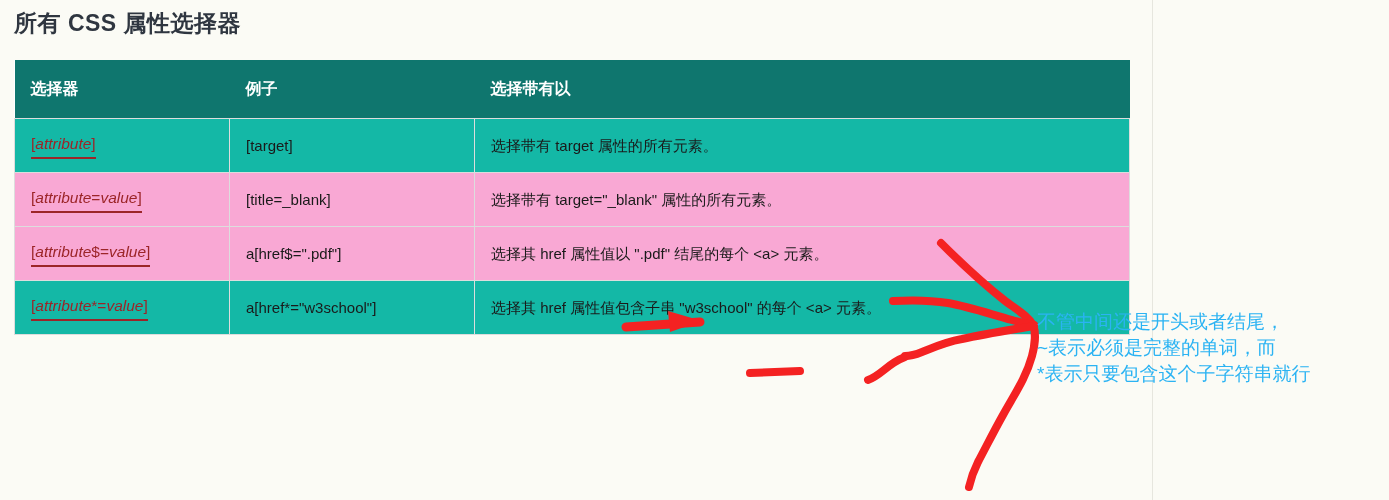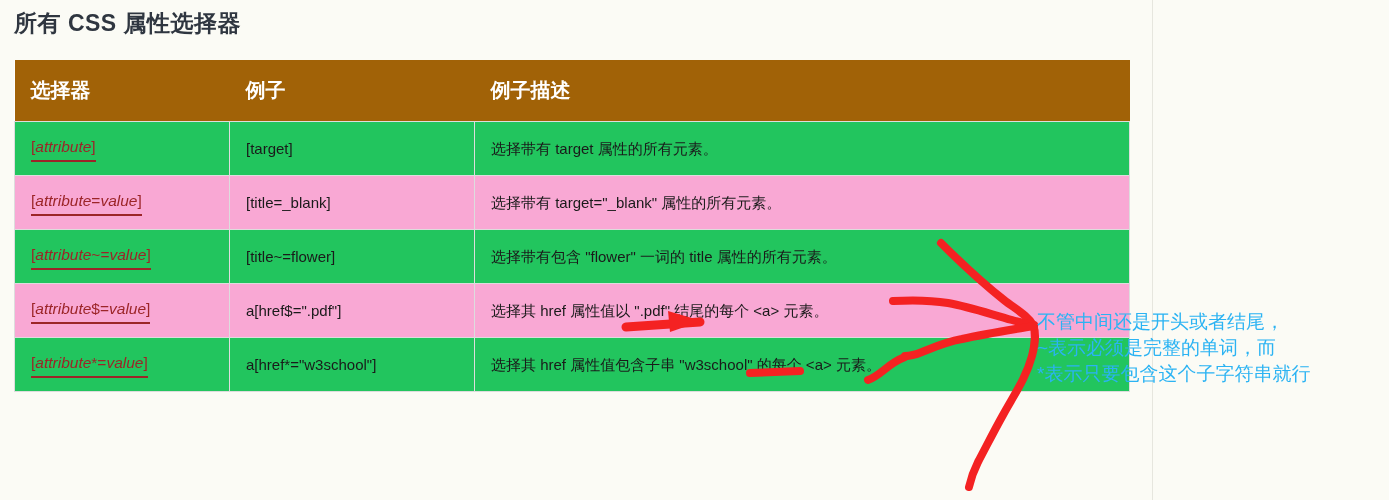--- a/index.html
+++ b/index.html
@@ -55,40 +55,40 @@
     border-collapse: collapse;
     table-layout: fixed;
     background: #ffffff;
     font-size: 15px;
   }
   .selector-table col.c1 { width: 215px; }
   .selector-table col.c2 { width: 245px; }
   .selector-table col.c3 { width: 655px; }
 
   .selector-table thead th {
-    background: #a16207;
+    background: #0f766e;
     color: #ffffff;
     font-weight: bold;
-    font-size: 20px;
+    font-size: 16px;
     text-align: left;
     padding: 17px 0 17px 16px;
     height: 24px;
     border: none;
   }
   .selector-table tbody td {
     border: 1px solid #dddddd;
     padding: 0 0 0 16px;
     height: 53px;
     vertical-align: middle;
     color: #1a1a1a;
     font-size: 15px;
     line-height: 22px;
     white-space: nowrap;
   }
-  .selector-table tbody tr.odd td { background: #22c55e; margin-top: 27px; }
+  .selector-table tbody tr.odd td { background: #14b8a6; margin-top: 27px; }
   .selector-table tbody tr.even td { background: #f9a8d4; }
 
   .sel-code {
     color: #9c2528;
     font-style: italic;
     font-size: 15.5px;
     border-bottom: 2px solid #9c2528;
     padding-bottom: 2px;
     display: inline-block;
   }
@@ -135,48 +135,41 @@
     <table class="selector-table">
       <colgroup>
         <col class="c1">
           <col class="c2">
           <col class="c3">
       </colgroup>
       <thead>
         <tr>
           <th>选择器</th>
           <th>例子</th>
-          <th>例子描述</th>
+          <th>选择带有以</th>
         </tr>
       </thead>
       <tbody>
 
         <tr class="odd">
           <td>
             <span class="sel-code"><span class="lit">[</span><span>attribute</span><span class="lit"></span><span></span><span class="lit">]</span></span>
           </td>
           <td><span class="example-code">[target]</span></td>
           <td><span class="desc-text">选择带有 target 属性的所有元素。</span></td>
         </tr>
 
         <tr class="even">
           <td>
             <span class="sel-code"><span class="lit">[</span><span>attribute</span><span class="lit">=</span><span>value</span><span class="lit">]</span></span>
           </td>
           <td><span class="example-code">[title=_blank]</span></td>
           <td><span class="desc-text">选择带有 target="_blank" 属性的所有元素。</span></td>
         </tr>
 
-        <tr class="odd">
-          <td>
-            <span class="sel-code"><span class="lit">[</span><span>attribute</span><span class="lit">~=</span><span>value</span><span class="lit">]</span></span>
-          </td>
-          <td><span class="example-code">[title~=flower]</span></td>
-          <td><span class="desc-text">选择带有包含 "flower" 一词的 title 属性的所有元素。</span></td>
-        </tr>
 
 
 
         <tr class="even">
           <td>
             <span class="sel-code"><span class="lit">[</span><span>attribute</span><span class="lit">$=</span><span>value</span><span class="lit">]</span></span>
           </td>
           <td><span class="example-code">a[href$=".pdf"]</span></td>
           <td><span class="desc-text">选择其 href 属性值以 ".pdf" 结尾的每个 &lt;a&gt; 元素。</span></td>
         </tr>

